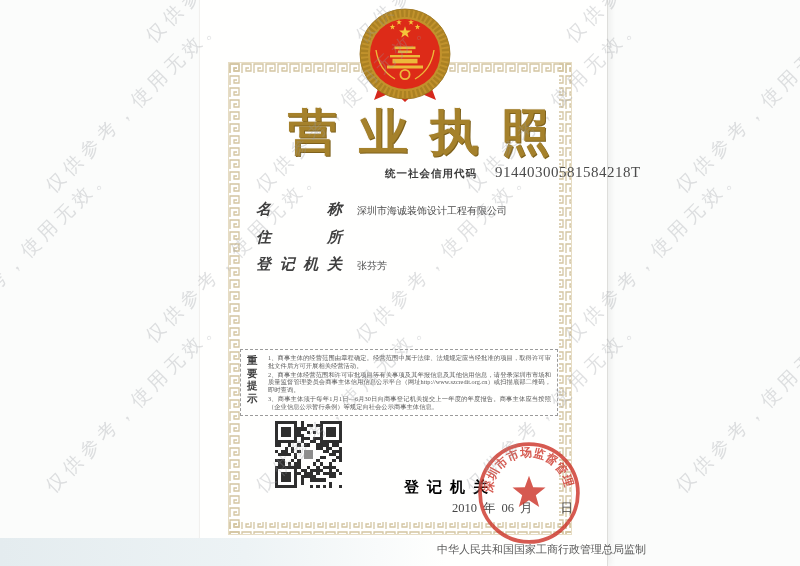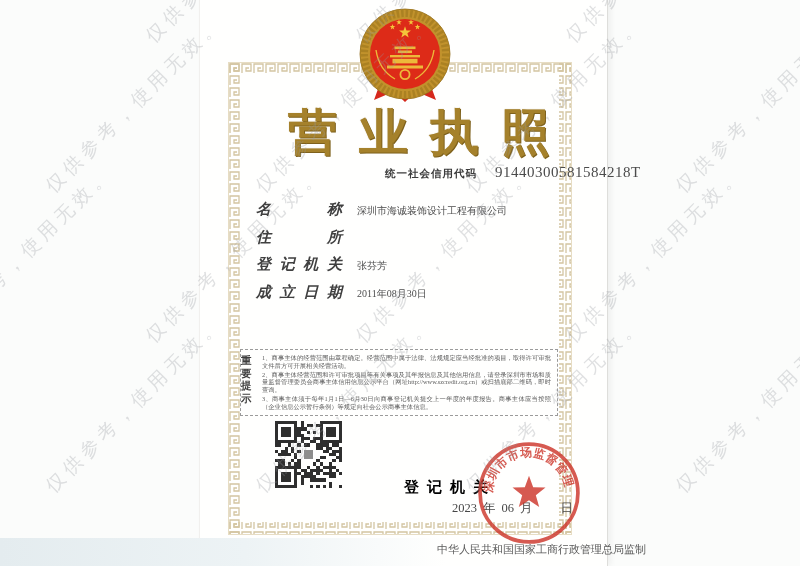--- a/index.html
+++ b/index.html
@@ -36,21 +36,21 @@
   .credit-value{font-size:15px;color:#4b4b4b;letter-spacing:.5px;}
   .fields{left:256px;top:201px;width:312px;z-index:4;}
   .f-row{display:flex;gap:15px;margin-bottom:11px;align-items:baseline;}
   .f-label{
     width:86px;flex:0 0 86px;font-size:15px;font-weight:bold;color:#404040;
     text-align:justify;text-align-last:justify;line-height:16px;font-style:italic;
   }
   .f-value{flex:1;font-size:10px;color:#4d4d4d;line-height:15px;}
   .notice{
     left:240px;top:349px;width:318px;z-index:4;box-sizing:border-box;
-    border:1px dashed #9b9b9b;padding:4px 6px 3px 0;display:flex;gap:8px;
+    border:1px dashed #9b9b9b;padding:4px 6px 3px 6px;display:flex;gap:8px;
     background:rgba(255,255,255,.4);
   }
   .notice-side{
     width:13px;flex:0 0 13px;font-size:10.5px;font-weight:bold;color:#3d3d3d;
     line-height:12.5px;word-break:break-all;margin-top:1px;
   }
   .notice-items{flex:1;font-size:6.3px;line-height:7.8px;color:#5a5a5a;text-align:justify;}
   .notice-item{margin-bottom:1px;}
   .qr{left:275px;top:421px;width:67px;height:67px;z-index:4;}
   .qr svg{width:100%;height:100%;display:block;}
@@ -131,24 +131,20 @@
   <div class="f-row">
     <div class="f-label">名称</div>
     <div class="f-value">深圳市海诚装饰设计工程有限公司</div>
   </div>
   <div class="f-row">
     <div class="f-label">住所</div>
   </div>
   <div class="f-row">
     <div class="f-label">登记机关</div>
     <div class="f-value">张芬芳</div>
-  </div>
-  <div class="f-row">
-    <div class="f-label">成立日期</div>
-    <div class="f-value">2011年08月30日</div>
   </div>
 </div>
 
 <div class="abs notice">
   <div class="notice-side">重要提示</div>
   <div class="notice-items">
     <div class="notice-item">1、商事主体的经营范围由章程确定。经营范围中属于法律、法规规定应当经批准的项目，取得许可审批文件后方可开展相关经营活动。</div>
     <div class="notice-item">2、商事主体经营范围和许可审批项目等有关事项及其年报信息及其他信用信息，请登录深圳市市场和质量监督管理委员会商事主体信用信息公示平台（网址http://www.szcredit.org.cn）或扫描底部二维码，即时查询。</div>
     <div class="notice-item">3、商事主体须于每年1月1日—6月30日向商事登记机关提交上一年度的年度报告。商事主体应当按照（企业信息公示暂行条例）等规定向社会公示商事主体信息。</div>
   </div>
@@ -289,21 +285,21 @@
       <rect x="0" y="14" width="7" height="7" fill="#2f2f2f"></rect>
       <rect x="1" y="15" width="5" height="5" fill="#ffffff"></rect>
       <rect x="2" y="16" width="3" height="3" fill="#2f2f2f"></rect>
       <rect x="8.5" y="8.5" width="4" height="4" fill="#ffffff"></rect>
       <rect x="9" y="9" width="3" height="3" fill="#8d8d8d"></rect>
     </svg>
 </div>
 
 <div class="abs reg-label">登记机关</div>
 <div class="abs reg-date">
-  <span>2023</span>
+  <span>2010</span>
   <span>年</span>
   <span>06</span>
   <span>月</span>
   <span class="day-gap"></span>
   <span>日</span>
 </div>
 
 <svg class="abs seal" viewBox="0 0 104 104">
   <g opacity="0.8">
     <circle cx="52" cy="52" r="48" fill="none" stroke="#cc3226" stroke-width="3.6"></circle>

